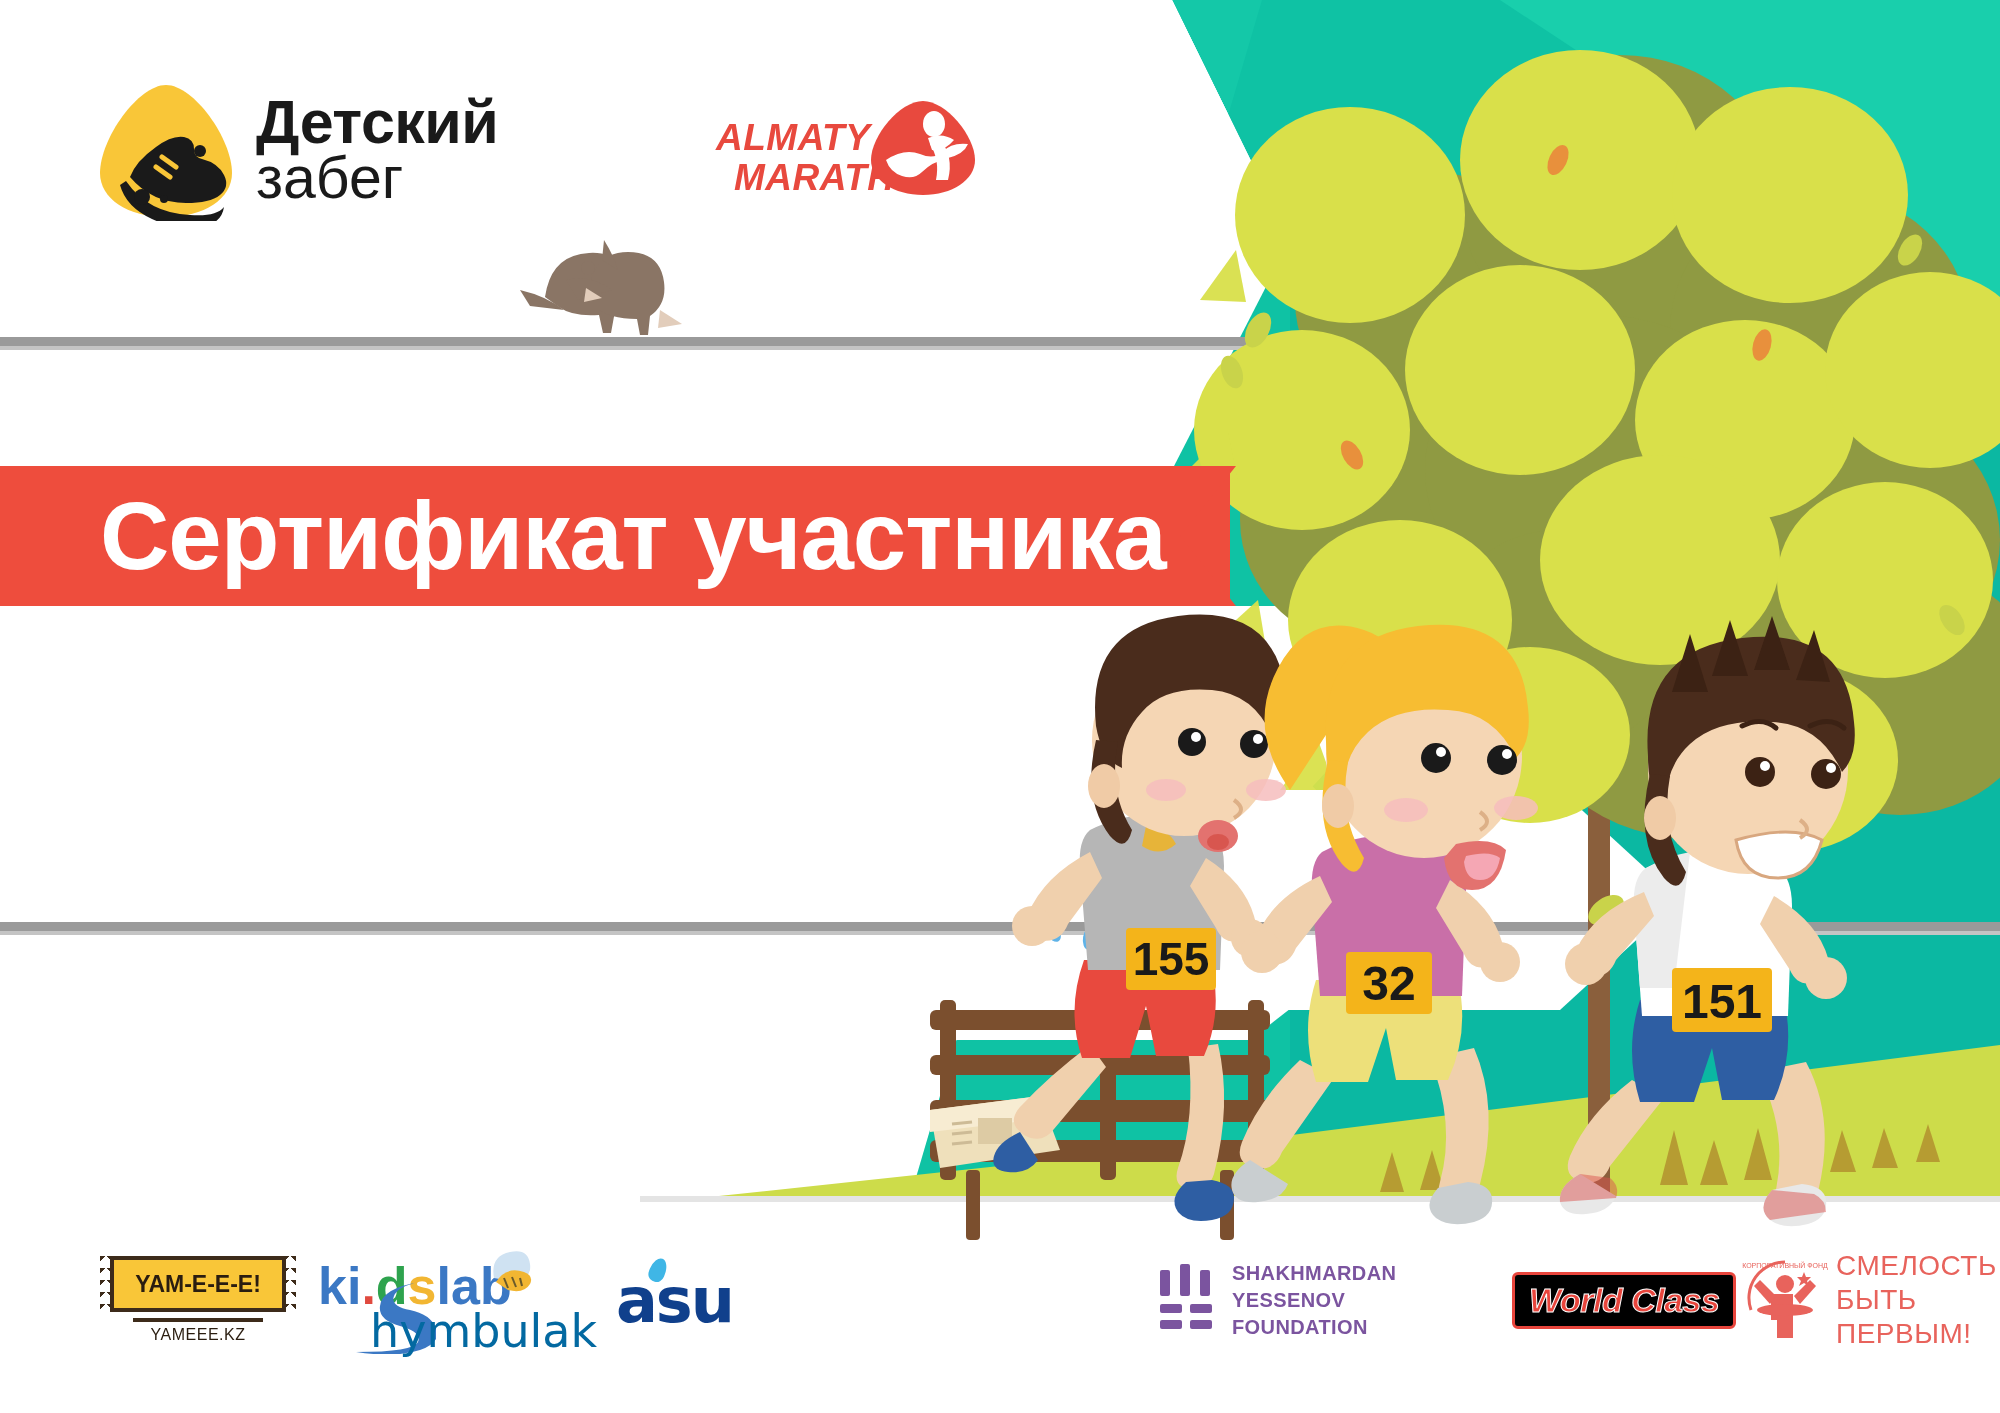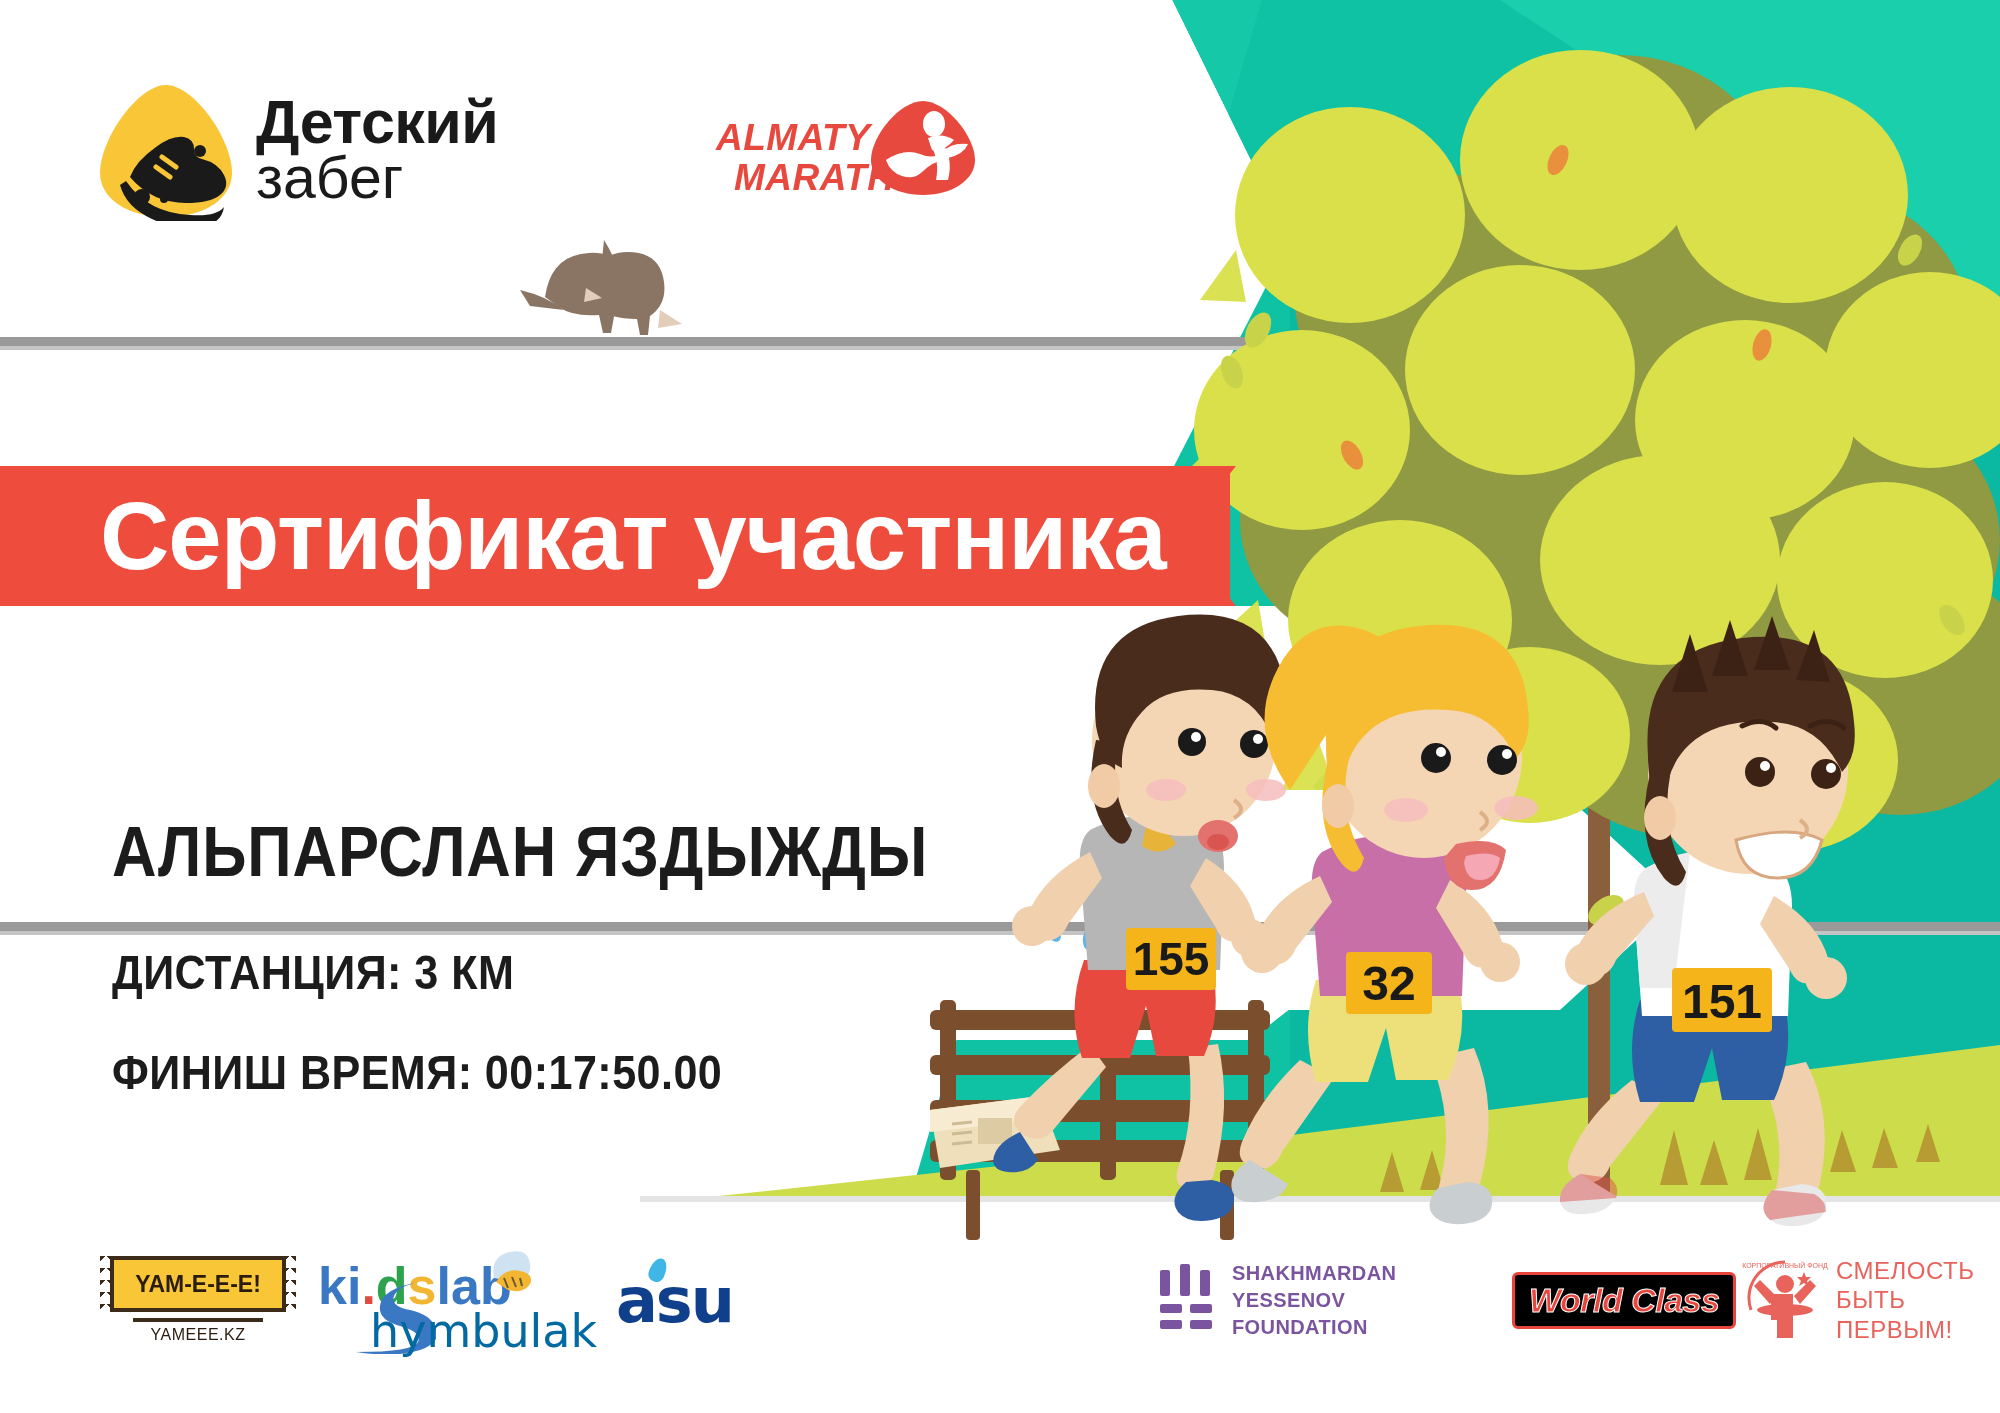--- a/index.html
+++ b/index.html
@@ -144,21 +144,21 @@
   }
   #wc-text{
     font-size:34px;font-weight:bold;font-style:italic;color:#e8453c;
     letter-spacing:-0.5px;white-space:nowrap;
     -webkit-text-stroke:1px #ffffff;
   }
 
   
   #spn-sm{left:1742px;width:230px;gap:8px;}
   #sm-mark{position:relative;width:86px;height:92px;flex:0 0 auto;}
-  #sm-txt{font-size:24px;color:#e8635c;line-height:1.22;letter-spacing:0.5px;white-space:nowrap;}
+  #sm-txt{font-size:28px;color:#e8635c;line-height:1.22;letter-spacing:0.5px;white-space:nowrap;}
 </style>
 </head>
 <body>
 
 <div id="cert">
 
   <svg class="layer" viewBox="0 0 2000 1413" preserveAspectRatio="none">
 
     <polygon points="1172,0 2000,0 2000,1413 1750,1413 1750,600 1400,300" fill="#14c8a8"></polygon>
     <polygon points="1172,0 2000,0 2000,240 1290,240" fill="#14c8a8"></polygon>
@@ -465,25 +465,20 @@
       <path d="M62 46 q10 16 6 36 l12 0 q6 -24 -8 -40 z" fill="#ffffff"></path>
     </svg>
   </div>
 
   <div id="title-ribbon">
     <div class="band"></div>
     <div class="notch"></div>
     <div id="title-text">Сертификат участника</div>
   </div>
 
-  <div id="details">
-    <div id="name">АЛЬПАРСЛАН ЯЗДЫЖДЫ</div>
-    <div class="meta">ДИСТАНЦИЯ: 3 КМ</div>
-    <div class="meta">ФИНИШ ВРЕМЯ: 00:17:50.00</div>
-  </div>
 
   <div id="sponsors">
 
     <div class="spn" id="spn-yam">
       <div id="yam-bar">YAM-E-E-E!</div>
       <div id="yam-rule"></div>
       <div id="yam-kz">YAMEEE.KZ</div>
     </div>
 
     <div class="spn" id="spn-kids">

